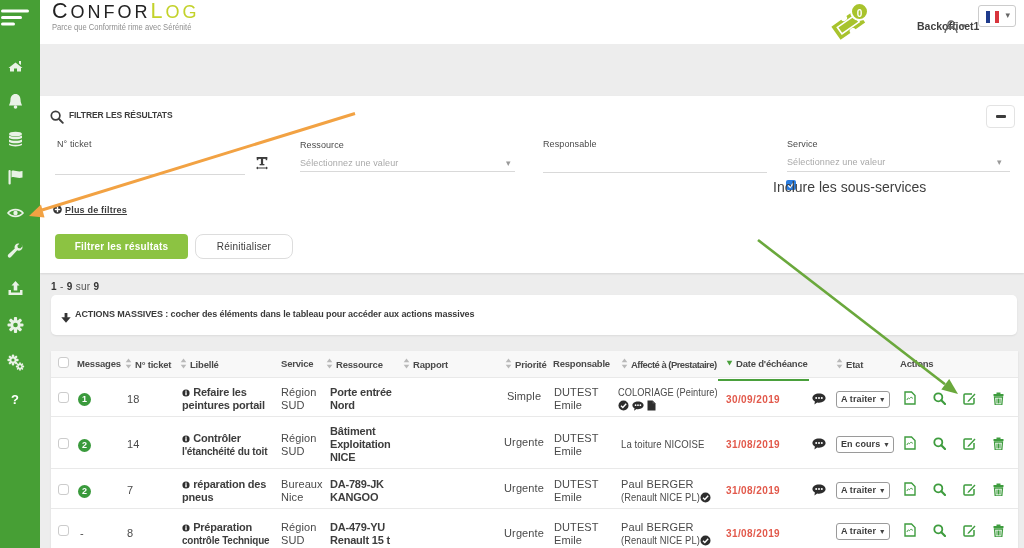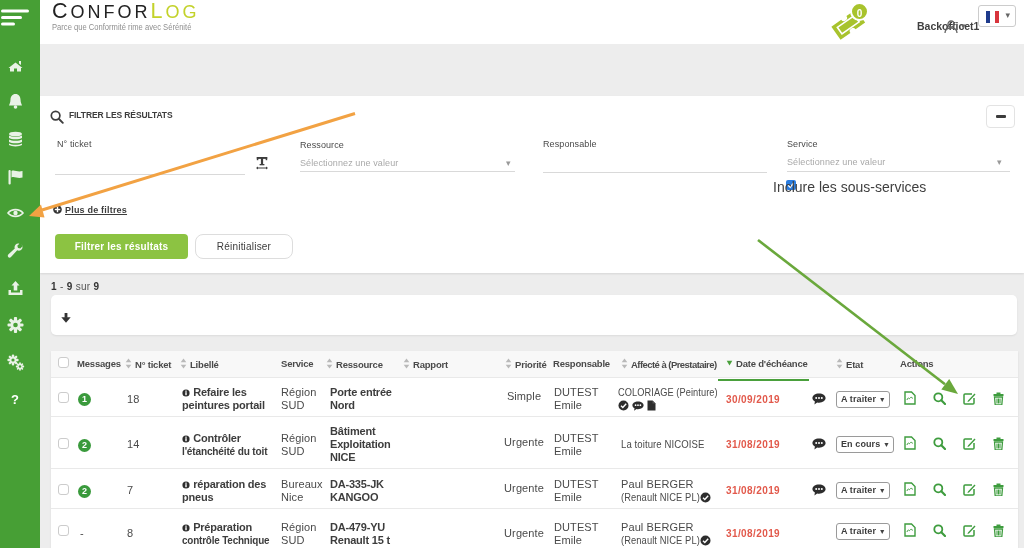--- a/index.html
+++ b/index.html
@@ -239,20 +239,21 @@
   <div id="btnfilter">Filtrer les résultats</div>
   <div id="btnreset">Réinitialiser</div>
 </div>
 
 <div id="count"><b>1</b> - <b>9</b> sur <b>9</b></div>
 <div id="actionsbar">
   <svg style="position:absolute;left:10px;top:18px;" width="10" height="10" viewBox="0 0 10 10">
     <rect x="3.6" y="0" width="2.8" height="4.8" fill="#333"></rect>
     <polygon points="0.3,4.2 9.7,4.2 5,9.8" fill="#333"></polygon>
   </svg>
+  <div class="txt">ACTIONS MASSIVES : cocher des éléments dans le tableau pour accéder aux actions massives</div>
 </div>
 
 <div id="tablewrap">
 <table>
 <colgroup>
 <col style="width:21px">
           <col style="width:48px">
           <col style="width:55px">
           <col style="width:101px">
 <col style="width:45px">
@@ -416,21 +417,21 @@
 <tr class="r3">
   <td style="padding-left:6px;"><span class="cbx"></span></td>
   <td><span class="badge">2</span></td>
   <td style="padding-left:7px;">7</td>
   <td style="padding-left:7px;"><svg width="8" height="8" viewBox="0 0 8 8" style="vertical-align:-1px;">
                 <circle cx="4" cy="4" r="3.6" fill="#2d2d2d"></circle>
                 <rect x="3.3" y="3.2" width="1.4" height="3" fill="#fff"></rect>
                 <rect x="3.3" y="1.6" width="1.4" height="1.2" fill="#fff"></rect>
               </svg> <b class="bold">réparation des<br>pneus</b></td>
   <td>Bureaux Nice</td>
-  <td style="padding-left:9px;"><span class="bold">DA-335-JK KANGOO</span></td>
+  <td style="padding-left:9px;"><span class="bold">DA-789-JK KANGOO</span></td>
   <td></td>
   <td style="text-align:center; padding:0;">Urgente</td>
   <td style="padding-left:6px;">DUTEST Emile</td>
   <td>Paul BERGER<br><span style="white-space:nowrap;"><span style="display:inline-block;transform:scaleX(0.85);transform-origin:0 50%;">(Renault NICE PL)</span><svg width="11" height="11" viewBox="0 0 11 11" style="vertical-align:-2px;margin-left:-14px;">
                   <circle cx="5.5" cy="5.5" r="5" fill="#2d2d2d"></circle>
                   <path d="M3 5.7 L4.8 7.4 L8.2 3.8" stroke="#fff" stroke-width="1.4" fill="none"></path>
                 </svg></span></td>
   <td><span class="date">31/08/2019</span></td>
   <td style="padding:5px 0 0 0;"><svg width="14" height="12" viewBox="0 0 14 12" style="vertical-align:-2px;">
                 <path d="M7 0.5 c3.8 0 6.6 2 6.6 4.6 c0 2.6 -2.8 4.6 -6.6 4.6 c-0.6 0 -1.2 -0.1 -1.8 -0.2 l-2.8 2 l0.5 -2.9 c-1.5 -0.8 -2.5 -2 -2.5 -3.5 C0.4 2.5 3.2 0.5 7 0.5z" fill="#2d2d2d"></path>

